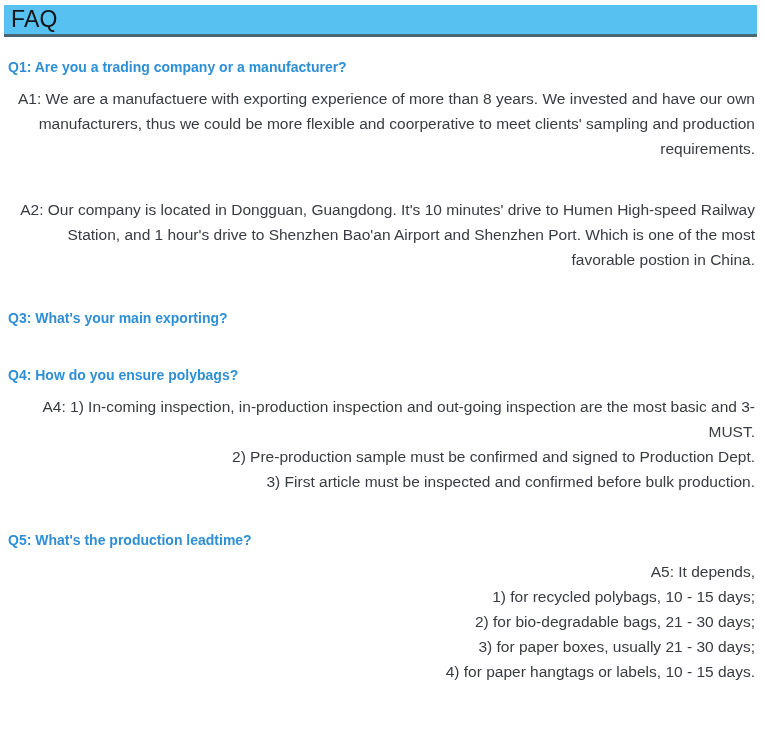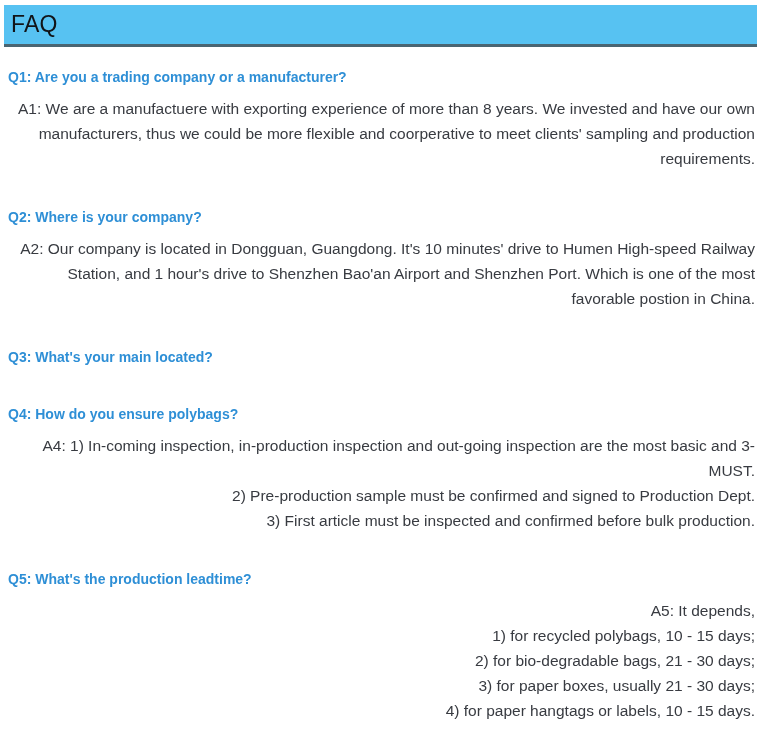--- a/index.html
+++ b/index.html
@@ -15,21 +15,21 @@
     margin: 0;
     padding: 0;
     background: var(--page-bg);
   }
   body {
     width: 765px;
     font-family: "Liberation Sans", "DejaVu Sans", sans-serif;
   }
   .faq-header {
     margin: 5px 8px 0 4px;
-    height: 42px;
+    height: 32px;
     background: var(--header-bg);
     border-bottom: 3px solid var(--header-border);
     display: flex;
     align-items: center;
   }
   .faq-header .title {
     font-size: 23px;
     font-weight: 400;
     color: var(--header-text);
     padding-left: 7px;
@@ -65,26 +65,25 @@
 </header>
 
 <main class="content">
 
   <section class="faq-item">
     <h2 class="q">Q1: Are you a trading company or a manufacturer?</h2>
     <p class="a">A1: We are a manufactuere with exporting experience of more than 8 years. We invested and have our own manufacturers, thus we could be more flexible and coorperative to meet clients' sampling and production requirements.</p>
   </section>
 
   <section class="faq-item">
-    <h2 class="q">Q2: Where is your company?</h2>
     <p class="a">A2: Our company is located in Dongguan, Guangdong. It's 10 minutes' drive to Humen High-speed Railway Station, and 1 hour's drive to Shenzhen Bao'an Airport and Shenzhen Port. Which is one of the most favorable postion in China.</p>
   </section>
 
   <section class="faq-item">
-    <h2 class="q">Q3: What's your main located?</h2>
+    <h2 class="q">Q3: What's your main exporting?</h2>
   </section>
 
   <section class="faq-item">
     <h2 class="q">Q4: How do you ensure polybags?</h2>
     <p class="a">A4: 1) In-coming inspection, in-production inspection and out-going inspection are the most basic and 3-MUST.
 2) Pre-production sample must be confirmed and signed to Production Dept.
 3) First article must be inspected and confirmed before bulk production.</p>
   </section>
 
   <section class="faq-item">

